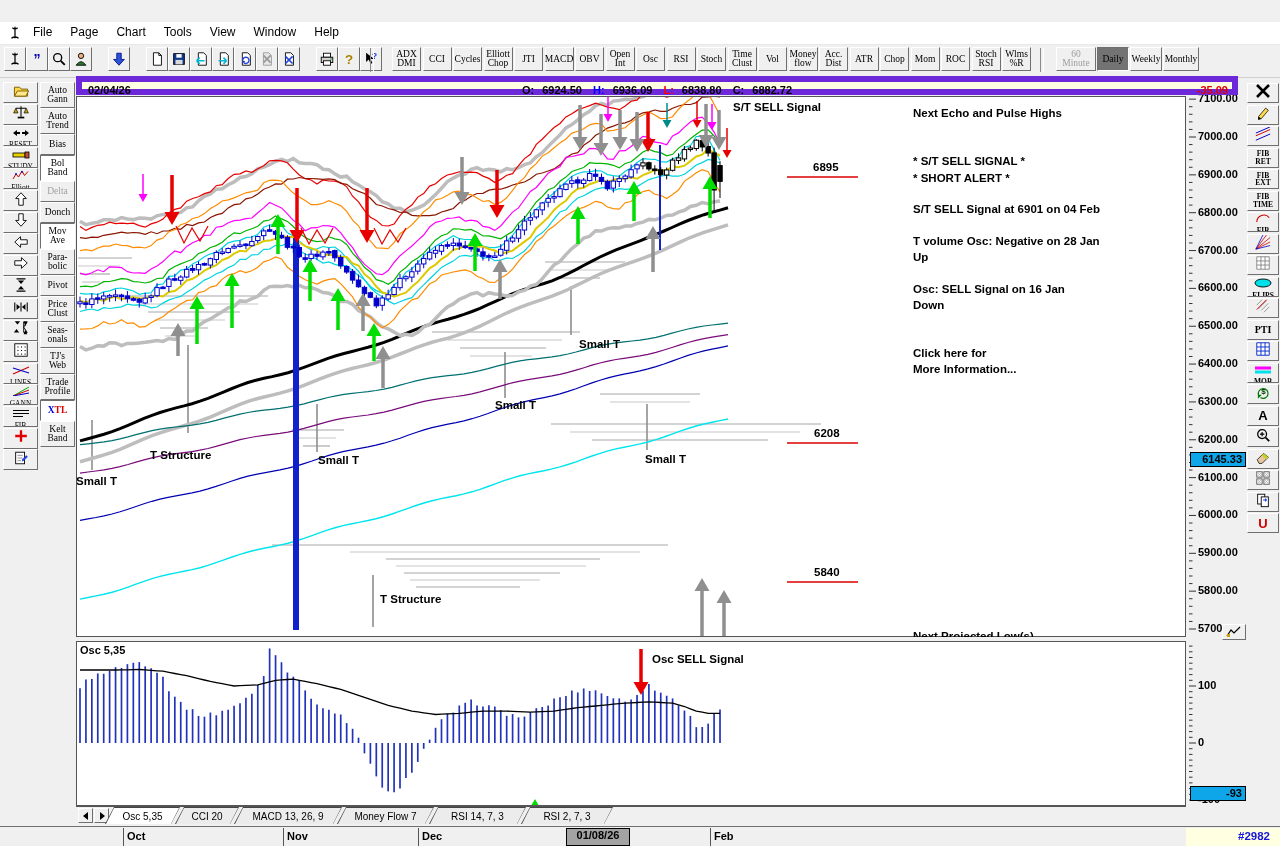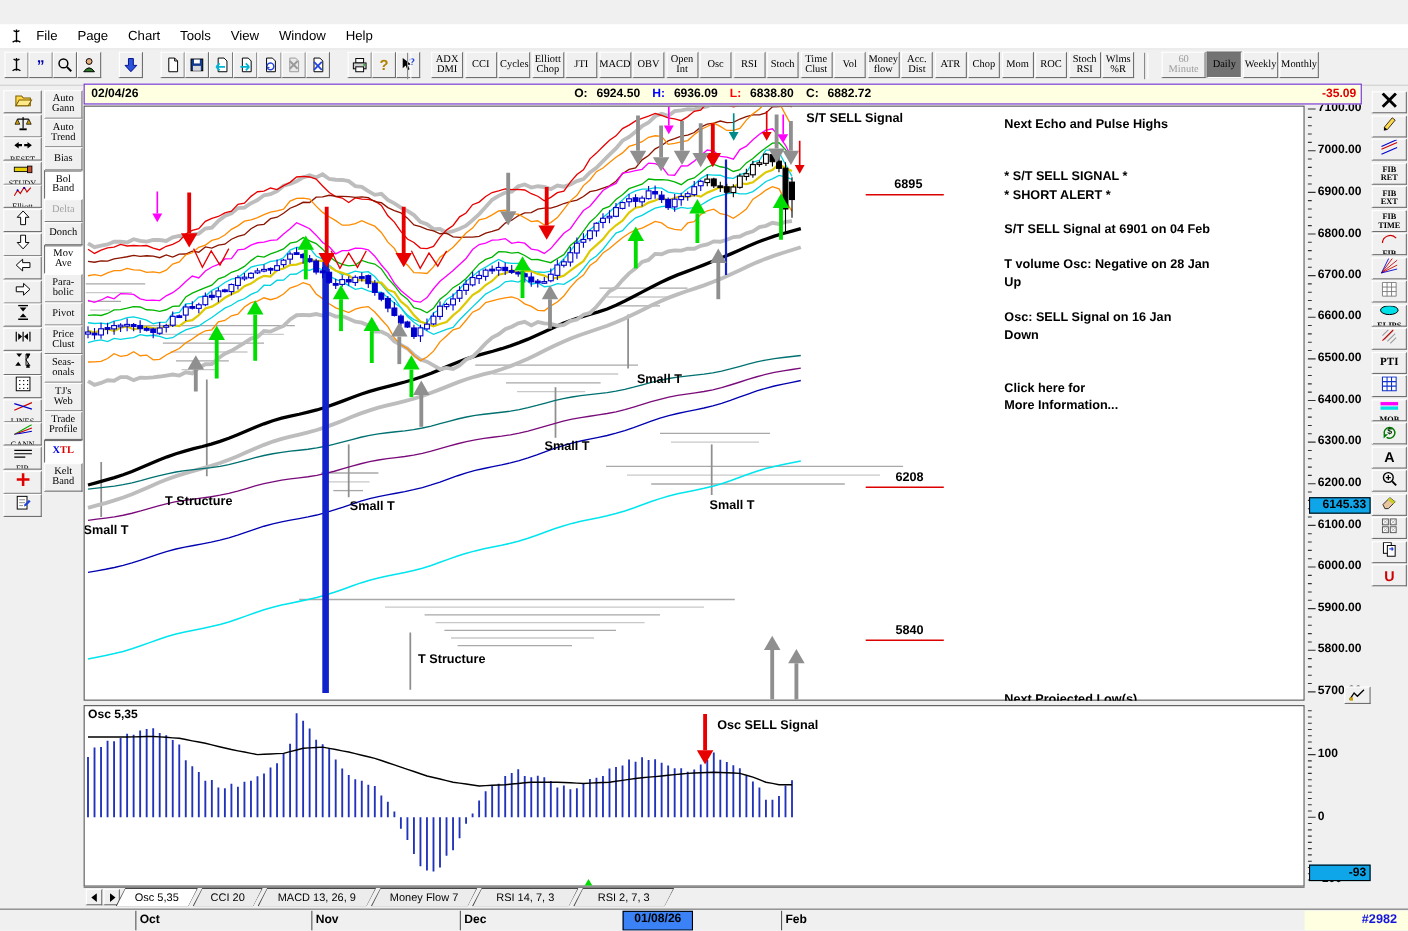--- a/index.html
+++ b/index.html
@@ -17,21 +17,21 @@
   #toolbar{left:0;top:44px;width:1280px;height:32px;background:#f0f0f0;border-top:1px solid #e8e8e8;border-bottom:1px solid #cfcfcf;}
   .tbtn{top:2px;height:24px;background:#f0f0f0;border-top:1px solid #fff;border-left:1px solid #fff;
         border-right:1px solid #6f6f6f;border-bottom:1px solid #6f6f6f;box-sizing:border-box;
         display:flex;flex-direction:column;align-items:center;justify-content:center;text-align:center;}
   .tbtn svg{display:block;}
   .ind{font-family:"Liberation Serif",serif;font-size:9.5px;line-height:9px;color:#000;}
   .tbtn.pressed{border-top:1px solid #6f6f6f;border-left:1px solid #6f6f6f;border-right:1px solid #fff;border-bottom:1px solid #fff;background:#737373;}
   .tbtn.disabled{color:#9d9d9d;}
   .vsep{top:3px;width:2px;height:24px;border-left:1px solid #8a8a8a;border-right:1px solid #fff;}
   
-  #infobar{left:76px;top:76px;width:1162px;height:19px;background:#ffffe1;border:1px solid #6d28d9;box-sizing:border-box;font-size:11px;font-weight:bold;z-index:5;}
+  #infobar{left:76px;top:76px;width:1162px;height:19px;background:#ffffe1;border:6px solid #6d28d9;box-sizing:border-box;font-size:11px;font-weight:bold;z-index:5;}
   #info-date{left:6px;top:2px;}
   #info-ohlc{left:0;top:2px;width:100%;text-align:center;}
   #info-ohlc span{margin:0 4px;}
   .lab-h{color:#0000ff;} .lab-l{color:#ff0000;}
   #info-change{right:4px;top:2px;color:#e00000;position:absolute;}
   
   .rbtn{background:#f0f0f0;border-top:1px solid #fff;border-left:1px solid #fff;border-right:1px solid #6f6f6f;border-bottom:1px solid #6f6f6f;
        box-sizing:border-box;display:flex;flex-direction:column;align-items:center;justify-content:center;text-align:center;overflow:hidden;}
   .rbtn.pressed{border-top:1px solid #6f6f6f;border-left:1px solid #6f6f6f;border-right:1px solid #fff;border-bottom:1px solid #fff;background:#fff;}
   .rbtn.disabled{color:#a2a2a2;}
@@ -49,21 +49,21 @@
   #tabrow{left:110px;top:807px;display:flex;z-index:4;}
   .tab{position:relative;height:17px;background:#444;clip-path:polygon(9px 0,100% 0,calc(100% - 9px) 100%,0 100%);margin-left:-5px;}
   .tab>span{position:absolute;left:1px;top:1px;right:1px;bottom:0;background:#ececec;
     clip-path:polygon(8px 0,100% 0,calc(100% - 8px) 100%,0 100%);display:flex;align-items:center;justify-content:center;font-size:10px;white-space:nowrap;}
   .tab.sel{z-index:5;} .tab.sel>span{background:#fff;}
   .tscroll{width:15px;height:15px;top:808px;font-size:8px;display:flex;align-items:center;justify-content:center;}
   
   #timeaxis{left:0;top:826px;width:1280px;height:20px;background:#f0f0f0;border-top:1px solid #707070;box-sizing:border-box;}
   .tmonth{position:absolute;top:3px;font-size:11px;font-weight:bold;}
   .tsep{position:absolute;top:1px;width:1px;height:18px;background:#555;}
-  #datebox{position:absolute;top:1px;width:62px;height:16px;background:#3b82f6;border:1px solid #000;font-size:11px;font-weight:bold;text-align:center;}
+  #datebox{position:absolute;top:1px;width:62px;height:16px;background:#a3a3a3;border:1px solid #000;font-size:11px;font-weight:bold;text-align:center;}
   #barcount-area{position:absolute;left:1186px;top:1px;width:94px;height:18px;background:#ffffe1;}
   #barcount{position:absolute;right:10px;top:2px;color:#1414dd;font-size:11.5px;font-weight:bold;}
 </style>
 </head>
 <body>
 
 <div id="screen">
 
 
   <div id="menubar" class="abs">

